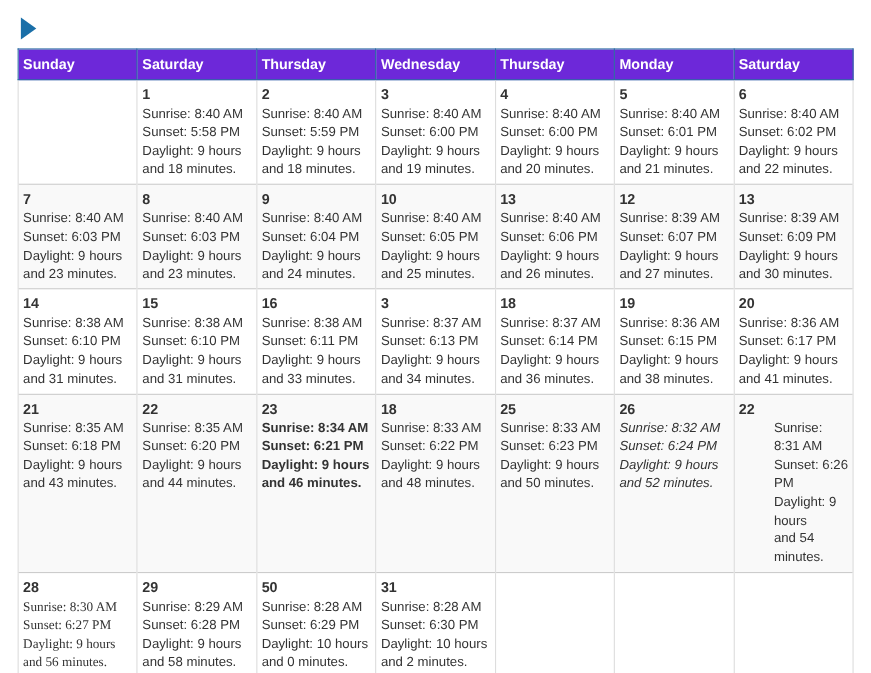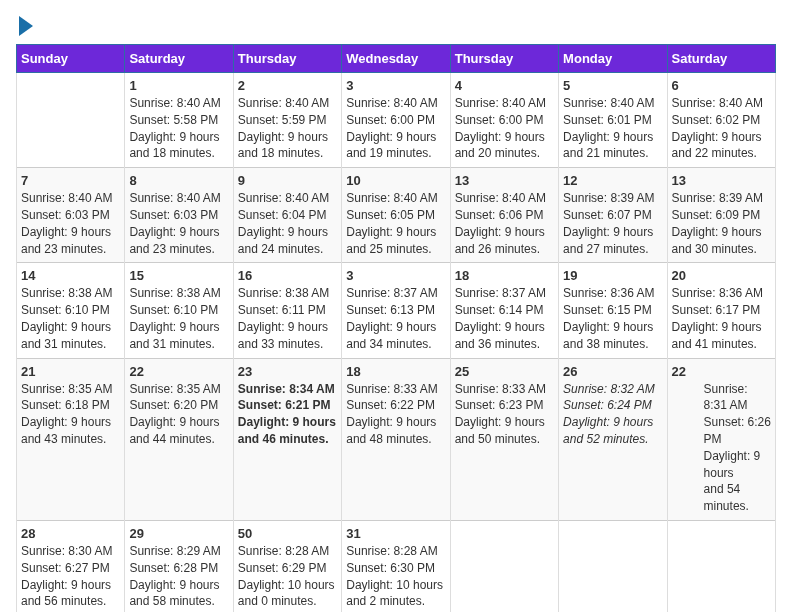--- a/index.html
+++ b/index.html
@@ -328,21 +328,21 @@
           <span class="day-number">22</span>
           <div class="day-info" style="white-space: pre-line; margin-left: 32px;">Sunrise: 8:31 AM
 Sunset: 6:26 PM
 Daylight: 9 hours
 and 54 minutes.</div>
         </td>
       </tr>
       <tr>
         <td>
           <span class="day-number">28</span>
-          <div class="day-info" style="white-space: pre-line;">Sunrise: 8:30 AM
+          <div class="day-info" style="white-space: pre-line; font-family: Liberation Serif, serif;">Sunrise: 8:30 AM
 Sunset: 6:27 PM
 Daylight: 9 hours
 and 56 minutes.</div>
         </td>
         <td>
           <span class="day-number">29</span>
           <div class="day-info" style="white-space: pre-line;">Sunrise: 8:29 AM
 Sunset: 6:28 PM
 Daylight: 9 hours
 and 58 minutes.</div>

